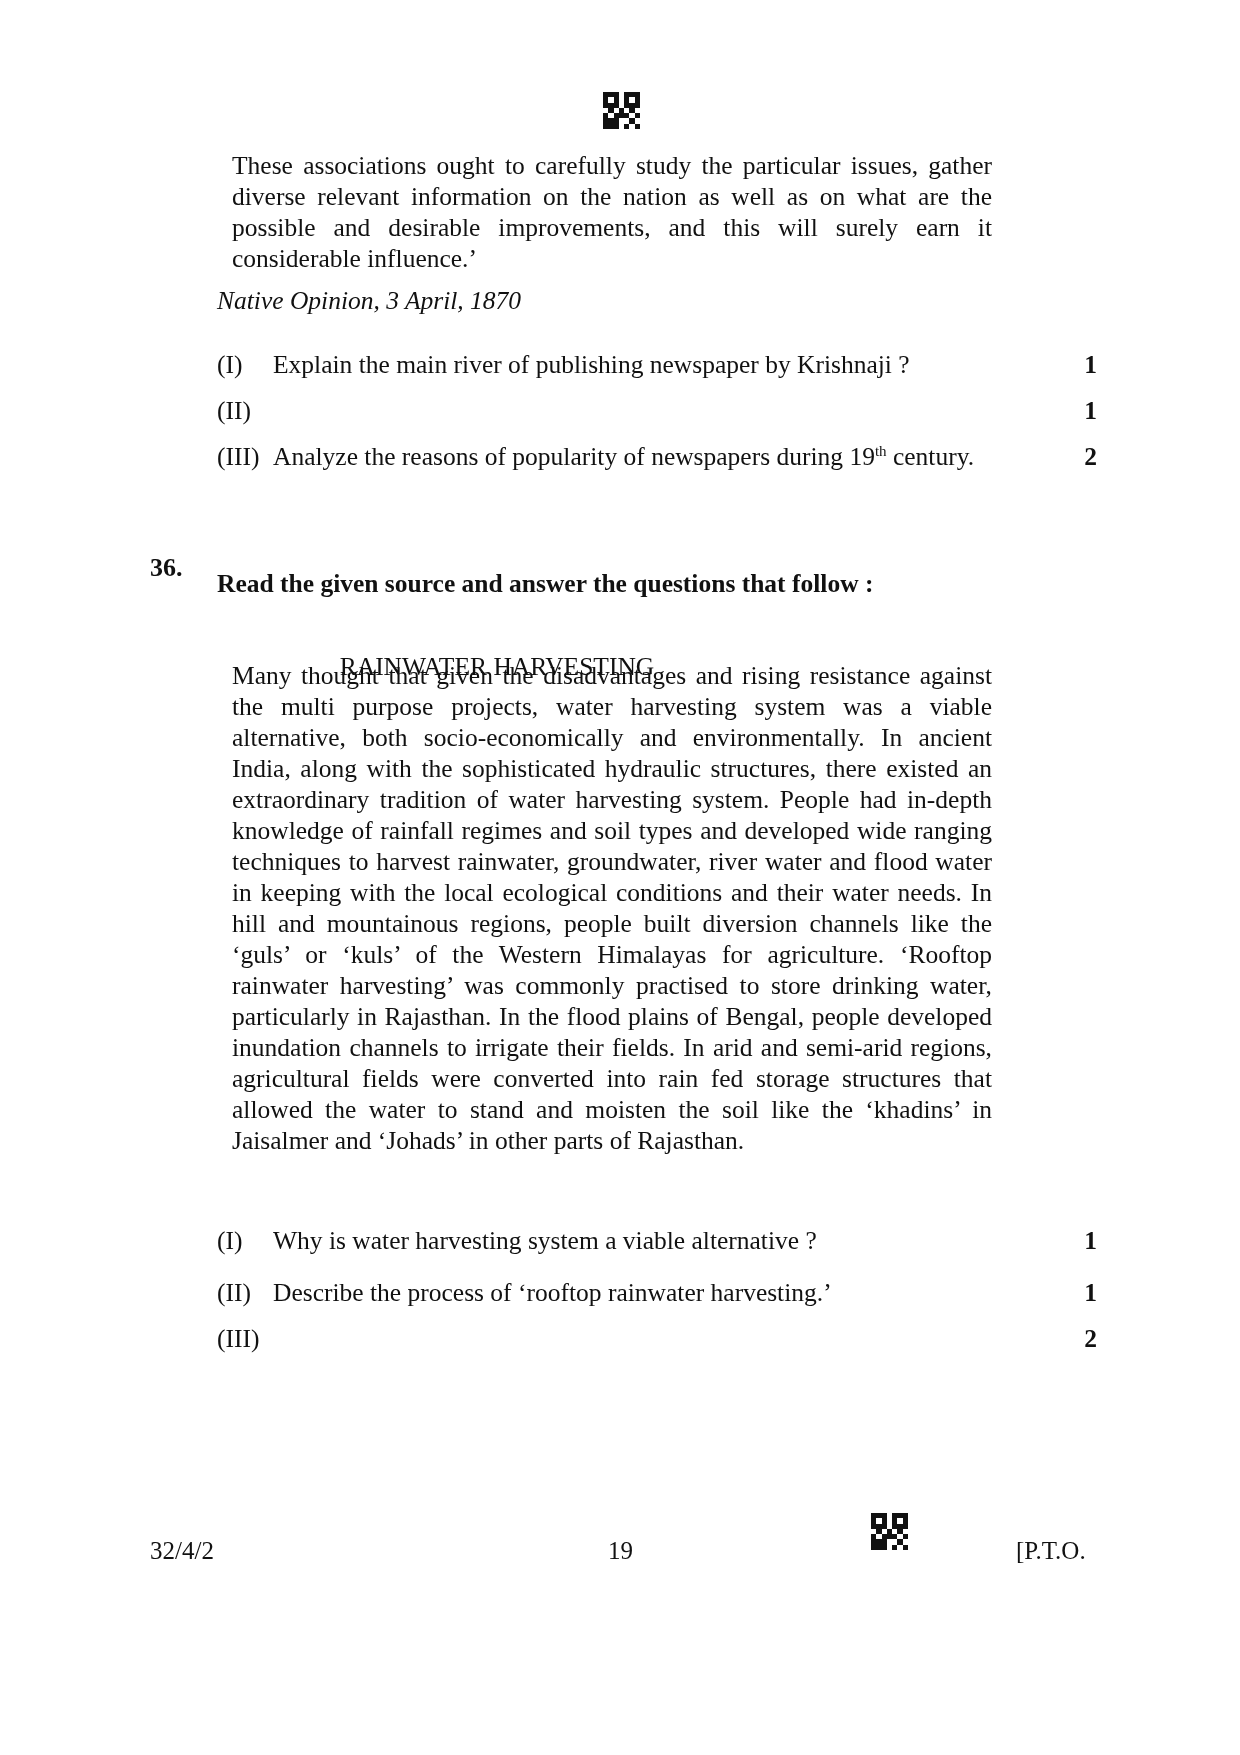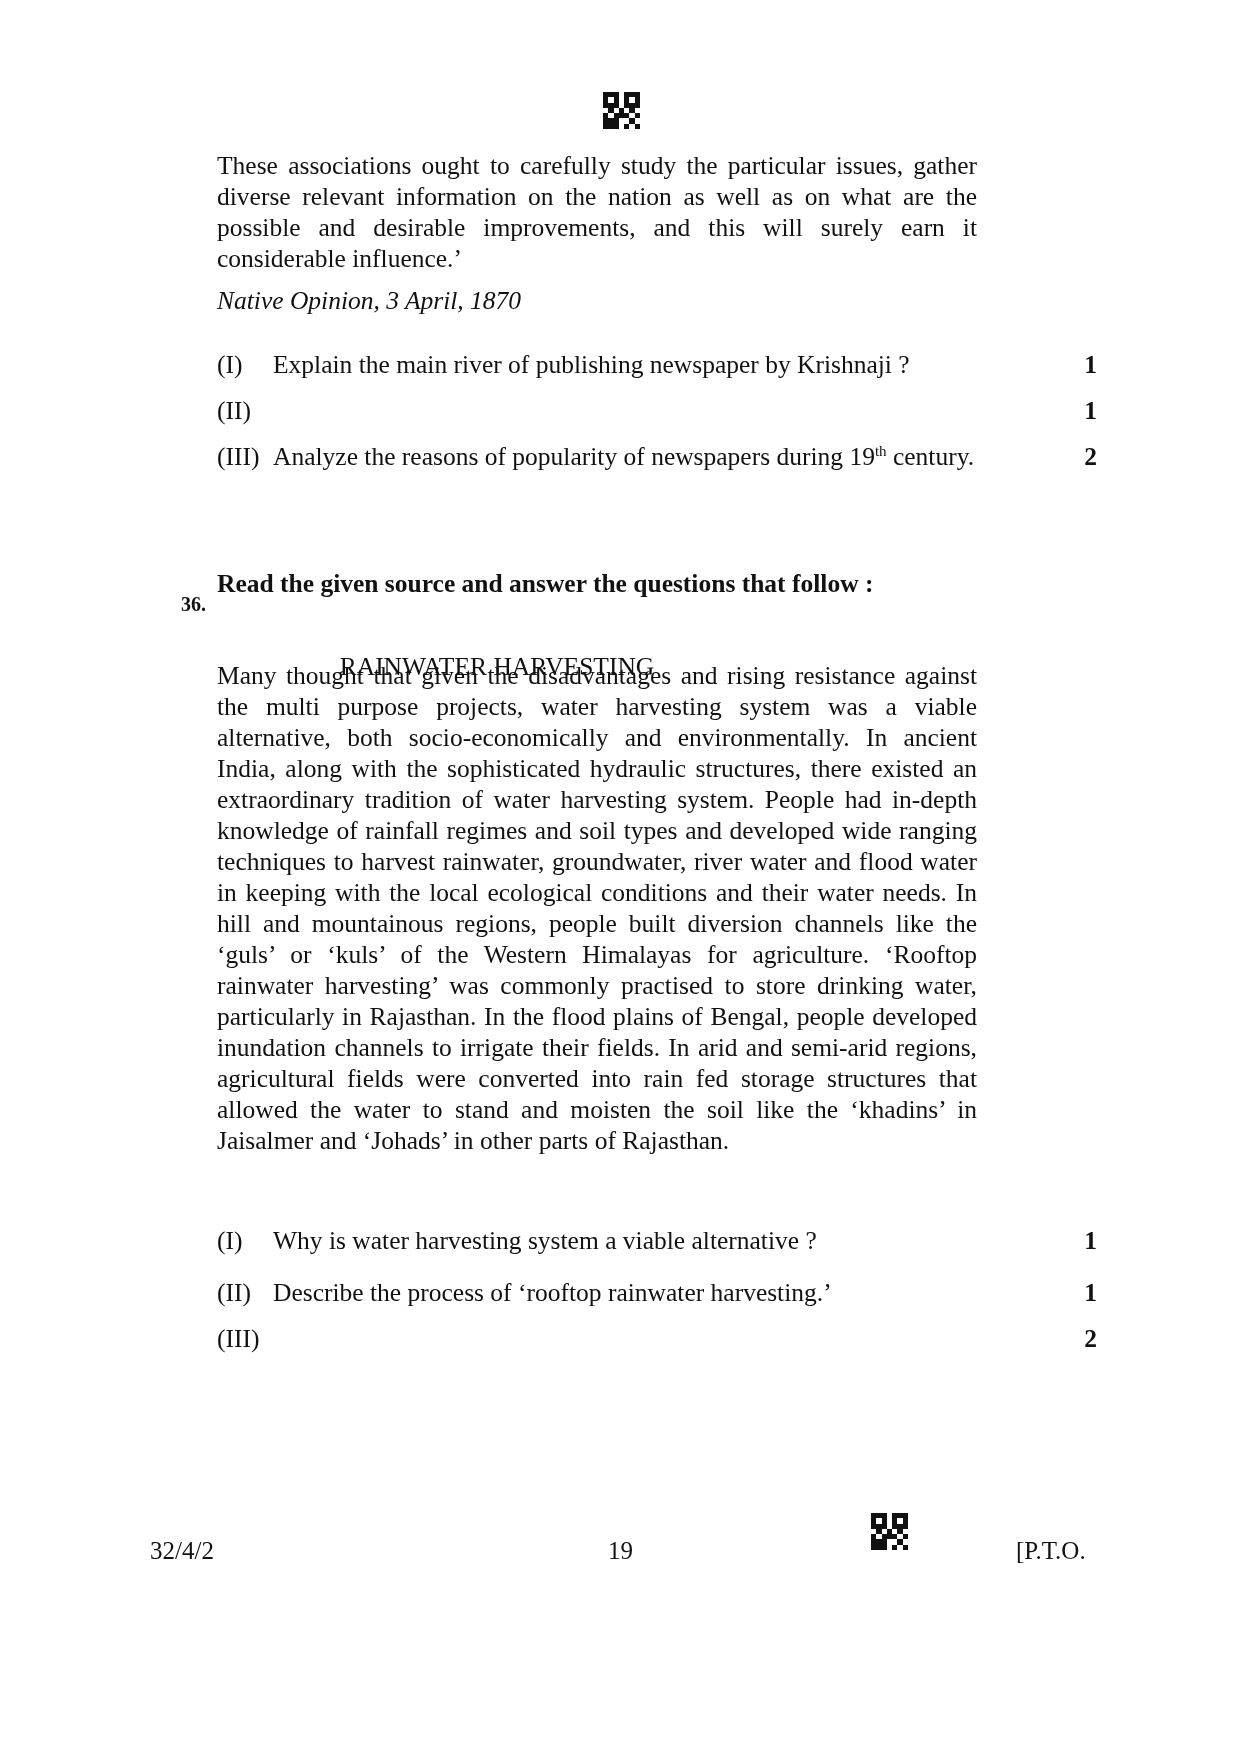--- a/index.html
+++ b/index.html
@@ -7,35 +7,35 @@
     width: 1240px; height: 1755px; position: relative; overflow: hidden;
     font-family: "Liberation Serif", "DejaVu Serif", serif;
     color: #111111;
   }
   .qr { position: absolute; display: grid; grid-template-columns: repeat(7, 1fr); grid-template-rows: repeat(7, 1fr); }
   .qr span { display: block; }
   .qr span.on { background: #111; }
   #qr-top { left: 603px; top: 92px; width: 37px; height: 37px; }
   #qr-bottom { left: 871px; top: 1513px; width: 37px; height: 37px; }
 
-  .block { position: absolute; left: 217px; width: 760px; font-size: 25.5px; line-height: 31px; }
+  .block { position: absolute; left: 232px; width: 760px; font-size: 25.5px; line-height: 31px; }
   .justify { text-align: justify; text-align-last: left; }
   .para-top { top: 150px; }
   .cite { position: absolute; left: 217px; top: 286px; font-size: 25.5px; font-style: italic; }
 
   .qlist { position: absolute; left: 217px; width: 880px; }
   .q { position: relative; display: flex; font-size: 25.5px; line-height: 31px; }
   .q .num { width: 56px; flex: none; }
   .q .txt { width: 704px; text-align: justify; text-align-last: left; }
   .q .mark { position: absolute; right: 0; bottom: 0; font-weight: bold; width: 30px; text-align: right; }
   .qlist1 { top: 349px; }
   .qlist1 .q:nth-child(1) { margin-bottom: 15px; }
   .qlist1 .q:nth-child(2) { margin-bottom: 15px; }
 
-  .qnum { position: absolute; left: 150px; top: 593px; font-size: 20px; font-weight: bold; margin-left: 31px; }
+  .qnum { position: absolute; left: 150px; top: 553px; font-size: 26px; font-weight: bold; }
   .qhead { position: absolute; left: 217px; top: 569px; font-size: 25.5px; font-weight: bold; }
   .title { position: absolute; left: 217px; width: 760px; top: 652px; text-align: center; font-size: 25.5px; font-weight: normal; padding-right: 200px; box-sizing: border-box; padding-left: 0; }
   .title span { position: relative; left: 0; }
   .source { top: 660px; }
 
   .qlist2 { top: 1225px; }
   .qlist2 .q { margin-bottom: 21px; }
   .qlist2 .q:nth-child(2) { margin-bottom: 15px; }
 
   .footer { position: absolute; top: 1513px; font-size: 25px; margin-top: 24px; }

